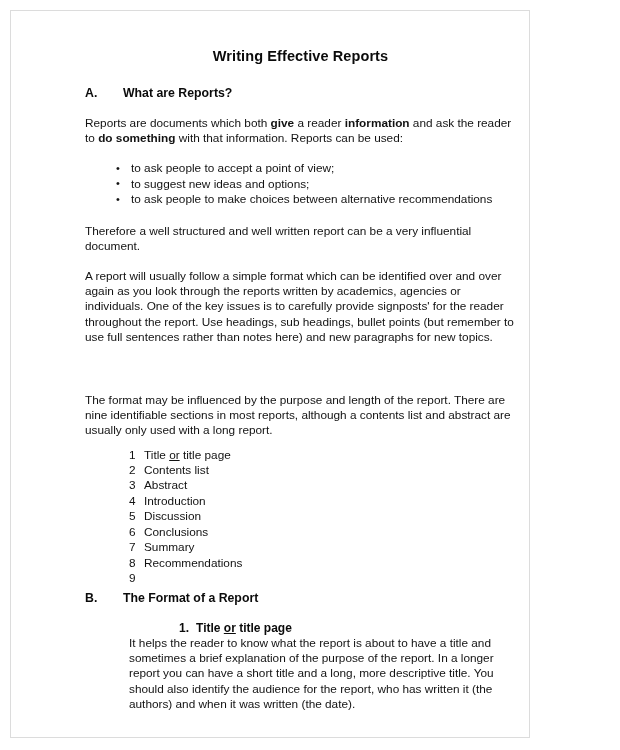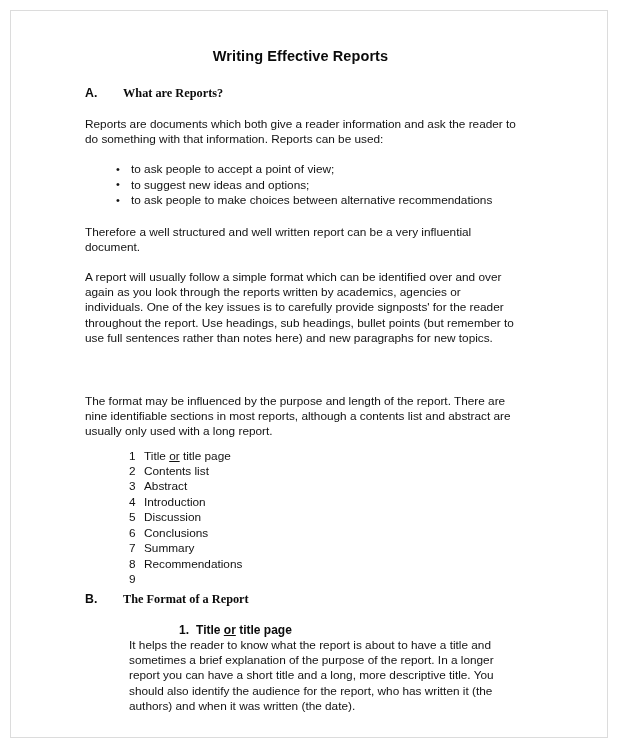--- a/index.html
+++ b/index.html
@@ -11,21 +11,21 @@
     width: 620px;
     height: 750px;
     font-family: "Liberation Sans", sans-serif;
     color: #111111;
     overflow: hidden;
   }
   .page {
     position: absolute;
     left: 10px;
     top: 10px;
-    width: 598px;
+    width: 520px;
     height: 728px;
     border: 1px solid #dcdcdc;
     background: #ffffff;
     box-sizing: border-box;
   }
   .content {
     position: absolute;
     left: 74px;
     top: 37px;
     width: 431px;
@@ -44,21 +44,20 @@
     font-weight: bold;
     margin: 0 0 16px 0;
     color: #0b0b0b;
   }
   .section-heading .sh-letter {
     width: 38px;
     flex: 0 0 38px;
   }
   .section-heading .sh-text {
     flex: 1 1 auto;
-    font-family: Liberation Serif, serif;
   }
   p.body-text {
     font-size: 11.8px;
     line-height: 15.2px;
     margin: 0 0 15px 0;
     color: #121212;
     text-align: left;
   }
   p.body-text.tight {
     margin-bottom: 9px;
@@ -117,21 +116,21 @@
     padding-left: 44px;
   }
   .sub-body p.body-text {
     margin-bottom: 2px;
   }
   u {
     text-decoration: underline;
     text-underline-offset: 1px;
   }
   b {
-    font-weight: normal;
+    font-weight: bold;
   }
 </style>
 </head>
 <body>
 
 <div class="page">
   <div class="content">
 
     <div class="doc-title">Writing Effective Reports</div>
 

